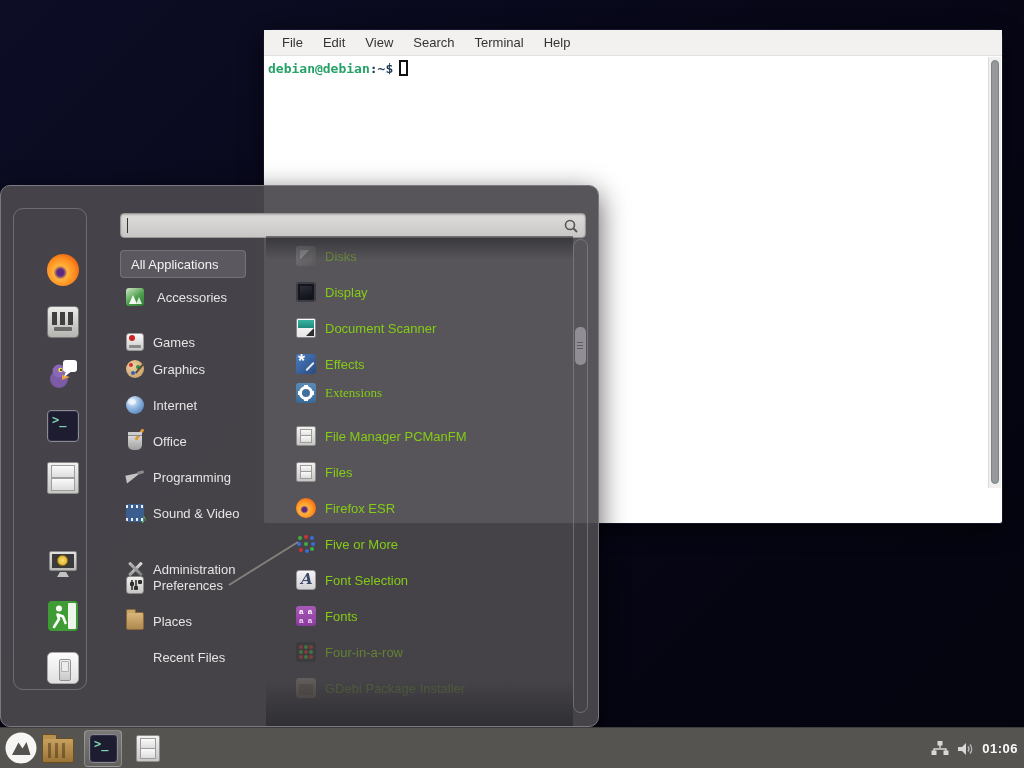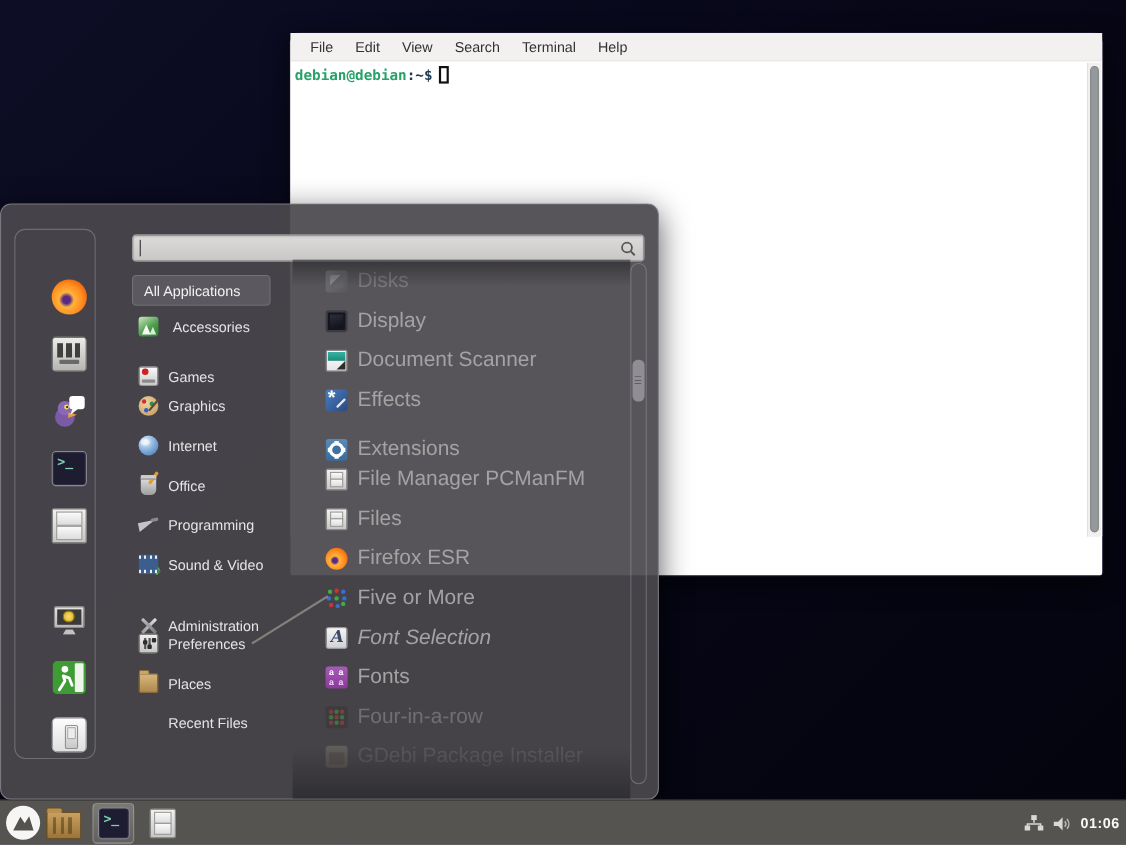--- a/index.html
+++ b/index.html
@@ -51,21 +51,21 @@
   
   .allapps{position:absolute;left:119px;top:64px;width:126px;height:28px;border-radius:4px;
     background:rgba(255,255,255,.12);border:1px solid rgba(255,255,255,.15);
     display:flex;align-items:center;padding-left:10px;font-size:13px;color:#f2f2f2;cursor:pointer}
   
   .cat-row{position:absolute;left:119px;width:166px;height:26px;display:flex;align-items:center;gap:9px;padding-left:6px;cursor:pointer}
   .cat-row .lbl{font-size:13px;color:#e4e4e4;white-space:nowrap}
   .cat-row.noicon{padding-left:33px}
   
   .app-row{position:absolute;left:287px;width:283px;height:26px;display:flex;align-items:center;gap:9px;padding-left:8px;cursor:pointer}
-  .app-row .lbl{font-size:19px;color:#a3a3a3;white-space:nowrap}
+  .app-row .lbl{font-size:13px;color:#84cc16;white-space:nowrap}
   .app-row.dimmed{opacity:.45}
   .app-row.faint{opacity:.2}
   
   .fade-top{position:absolute;left:265px;top:50px;width:307px;height:24px;background:linear-gradient(rgba(22,22,27,.5),rgba(22,22,27,0));pointer-events:none}
   .fade-bottom{position:absolute;left:265px;top:494px;width:307px;height:46px;background:linear-gradient(rgba(30,30,35,0),rgba(30,30,35,.55));pointer-events:none}
   
   .menu-scroll{position:absolute;left:572px;top:53px;width:15px;height:474px;border:1px solid rgba(160,158,164,.45);border-radius:8px}
   .menu-scroll .handle{position:absolute;left:1px;top:87px;width:11px;height:38px;background:#908e94;border-radius:5px}
   .menu-scroll .handle::after{content:"";position:absolute;left:2px;top:15px;width:6px;height:8px;
     background:repeating-linear-gradient(#5f5d64 0 1px,transparent 1px 3px)}
@@ -321,21 +321,21 @@
           <span class="lbl">Display</span>
         </div>
         <div class="app-row" style="top: 129px;">
           <span class="aic ic-document-scanner"></span>
           <span class="lbl">Document Scanner</span>
         </div>
         <div class="app-row" style="top: 165px;">
           <span class="aic ic-effects"></span>
           <span class="lbl">Effects</span>
         </div>
-        <div class="app-row" style="top: 210px;">
+        <div class="app-row" style="top: 194px; font-family: Liberation Serif, serif;">
           <span class="aic ic-extensions"></span>
           <span class="lbl">Extensions</span>
         </div>
         <div class="app-row" style="top: 237px;">
           <span class="aic cab"></span>
           <span class="lbl">File Manager PCManFM</span>
         </div>
         <div class="app-row" style="top: 273px;">
           <span class="aic cab"></span>
           <span class="lbl">Files</span>
@@ -351,21 +351,21 @@
               <circle cx="16" cy="4" r="2" fill="#3b6bd6"></circle>
               <circle cx="3" cy="10" r="2" fill="#3b6bd6"></circle>
               <circle cx="10" cy="10" r="2" fill="#3fae3f"></circle>
               <circle cx="17" cy="10" r="2" fill="#3b6bd6"></circle>
               <circle cx="5" cy="16" r="2" fill="#cc3333"></circle>
               <circle cx="11" cy="17" r="2" fill="#3b6bd6"></circle>
               <circle cx="16" cy="15" r="2" fill="#3fae3f"></circle>
             </svg></span>
           <span class="lbl">Five or More</span>
         </div>
-        <div class="app-row" style="top: 381px; font-style: italic;">
+        <div class="app-row" style="top: 381px;">
           <span class="aic ic-font-selection"></span>
           <span class="lbl">Font Selection</span>
         </div>
         <div class="app-row" style="top: 417px;">
           <span class="aic ic-fonts"></span>
           <span class="lbl">Fonts</span>
         </div>
         <div class="app-row dimmed" style="top: 453px;">
           <span class="aic" style="background:#333;border-radius:3px"><svg width="20" height="20" viewBox="0 0 20 20">
               <circle cx="5" cy="5" r="2" fill="#cc3333"></circle>

